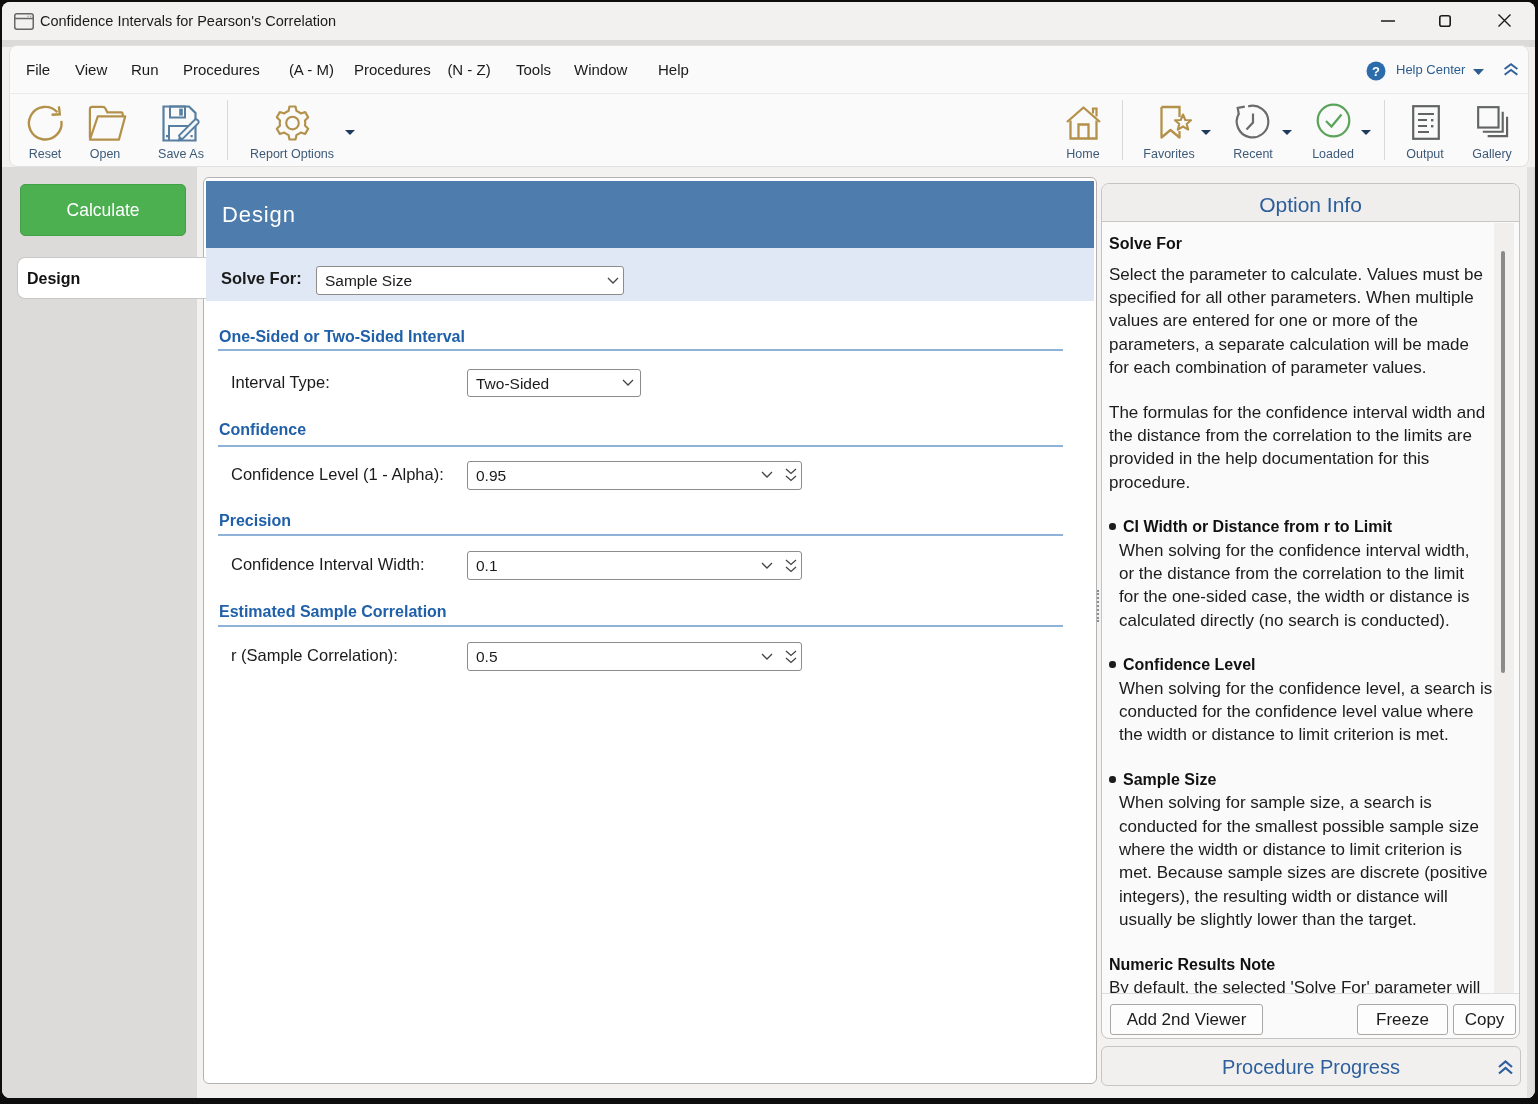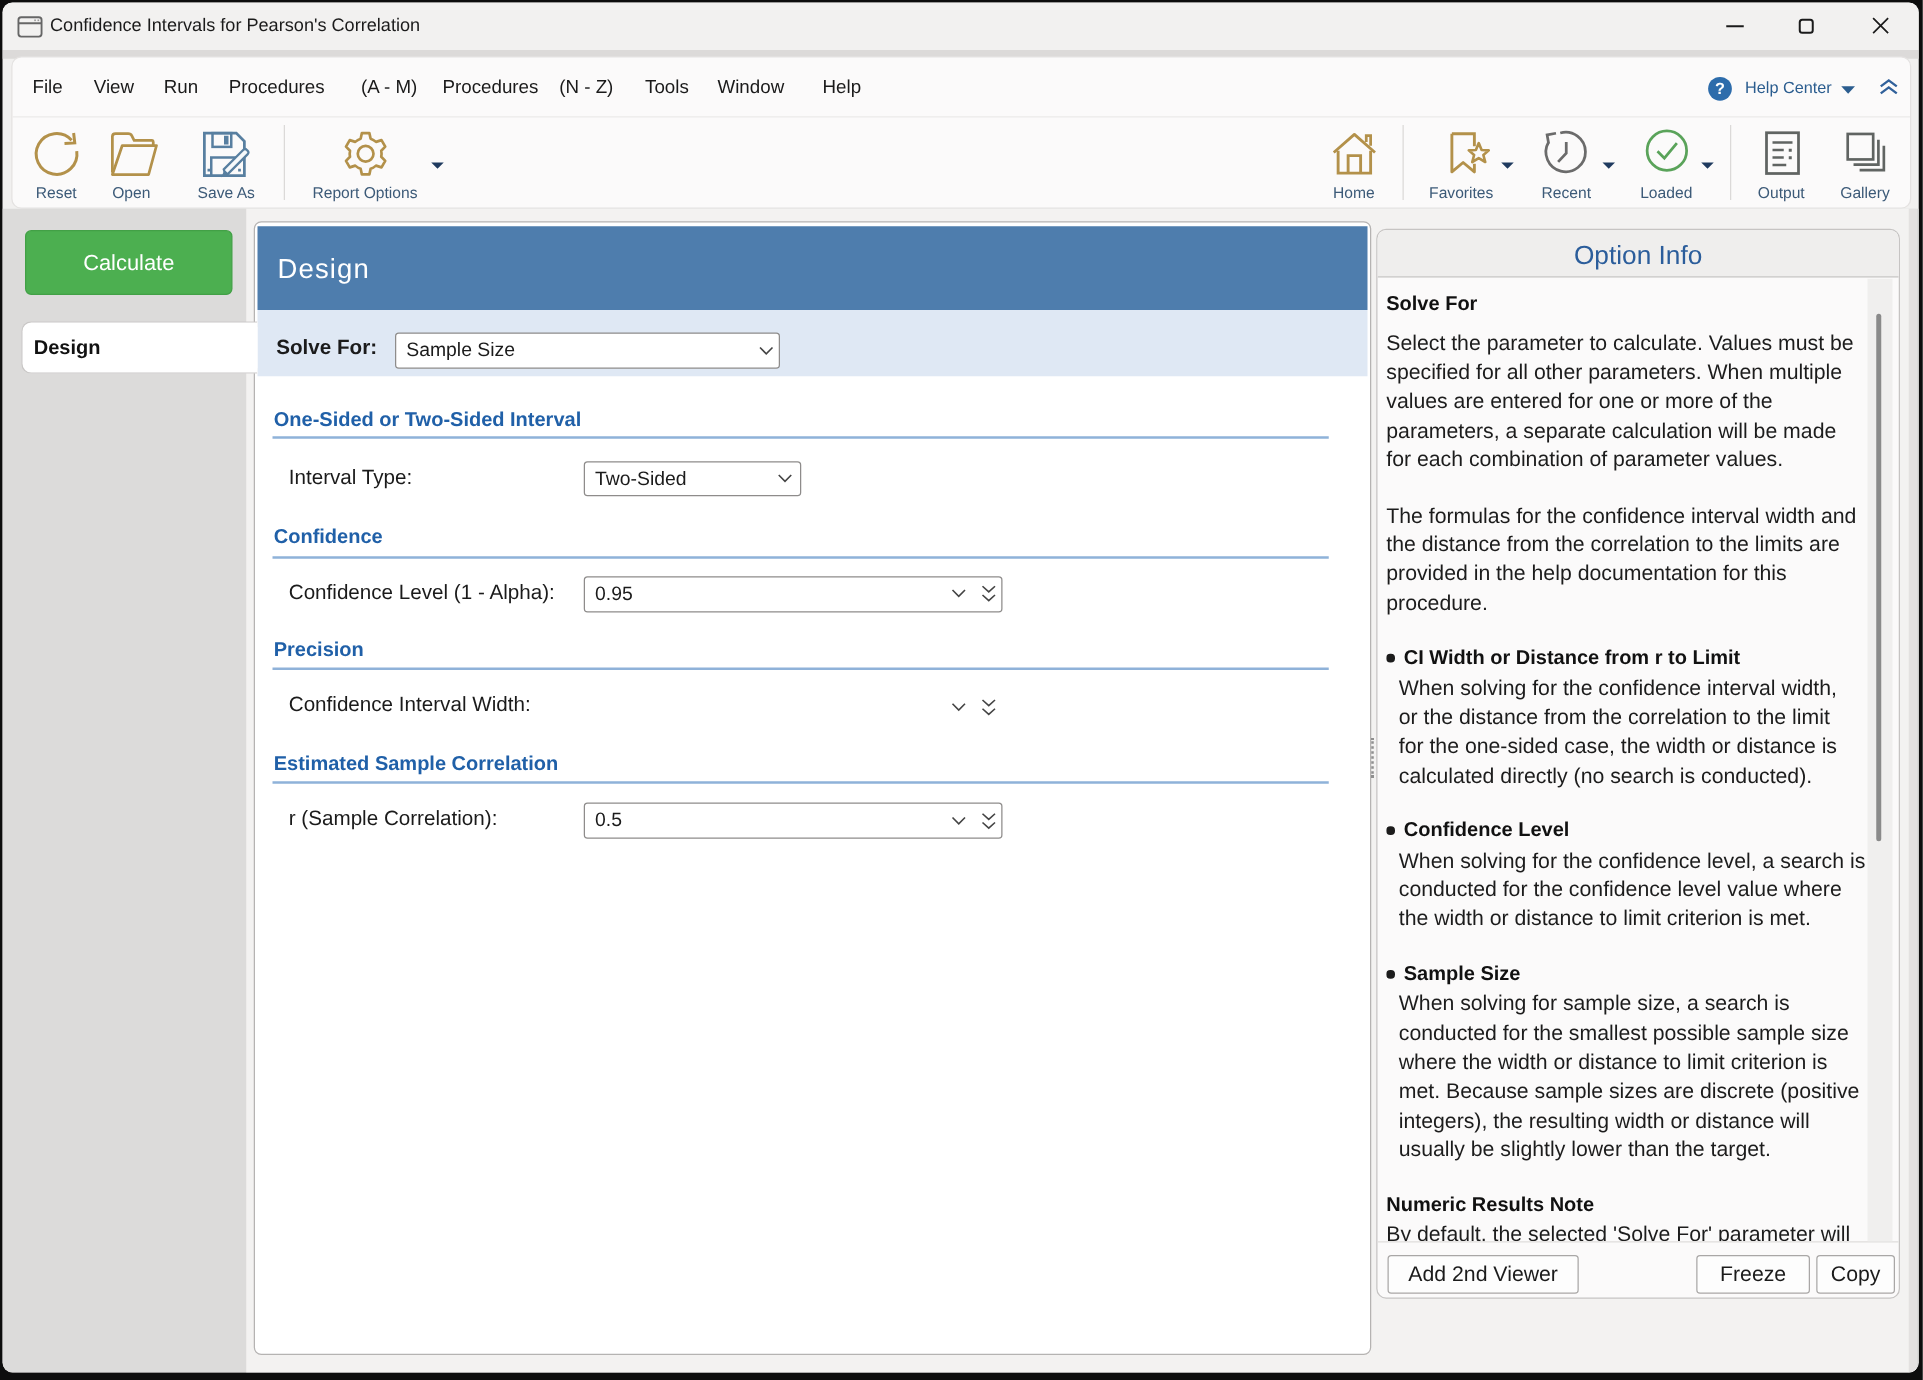--- a/index.html
+++ b/index.html
@@ -230,20 +230,21 @@
       <svg class="abs" style="left:557px; top:293px;" width="12" height="7">
           <path d="M1 1 L6 6 L11 1" fill="none" stroke="#444" stroke-width="1.3"></path>
         </svg>
       <svg class="abs" style="left:581px; top:290px;" width="12" height="14">
           <path d="M1 1 L6 5.5 L11 1 M1 8 L6 12.5 L11 8" fill="none" stroke="#444" stroke-width="1.3"></path>
         </svg>
 
       <div class="sect" style="top:334px;">Precision</div>
       <div class="sline" style="top:356px;"></div>
       <div class="flabel" style="left:27px; top:377px;">Confidence Interval Width:</div>
+      <div class="combo" style="left:263px; top:373px; width:335px; height:29px;">0.1</div>
       <svg class="abs" style="left:557px; top:384px;" width="12" height="7">
           <path d="M1 1 L6 6 L11 1" fill="none" stroke="#444" stroke-width="1.3"></path>
         </svg>
       <svg class="abs" style="left:581px; top:381px;" width="12" height="14">
           <path d="M1 1 L6 5.5 L11 1 M1 8 L6 12.5 L11 8" fill="none" stroke="#444" stroke-width="1.3"></path>
         </svg>
 
       <div class="sect" style="top:425px;">Estimated Sample Correlation</div>
       <div class="sline" style="top:447px;"></div>
       <div class="flabel" style="left:27px; top:468px;">r (Sample Correlation):</div>
@@ -297,15 +298,20 @@
       </div>
       <div style="position:absolute; left:0; top:809px; width:417px; height:1px; background:#dfdddc;"></div>
       <div id="scrolltrack">
           <div id="scrollthumb"></div>
         </div>
       <div class="btn" style="left:8px; top:820px; width:153px;">Add 2nd Viewer</div>
       <div class="btn" style="left:255px; top:820px; width:91px;">Freeze</div>
       <div class="btn" style="left:351px; top:820px; width:63px;">Copy</div>
     </div>
 
+    <div id="progressbar">Procedure Progress
+      <svg class="abs" style="left:395px; top:13px;" width="17" height="15" viewBox="0 0 17 15">
+        <path d="M2 7 L8.5 1.5 L15 7 M2 13.5 L8.5 8 L15 13.5" fill="none" stroke="#2d5f9e" stroke-width="2.2"></path>
+      </svg>
+    </div>
   </div>
 
 </div>
 
 </body></html>

